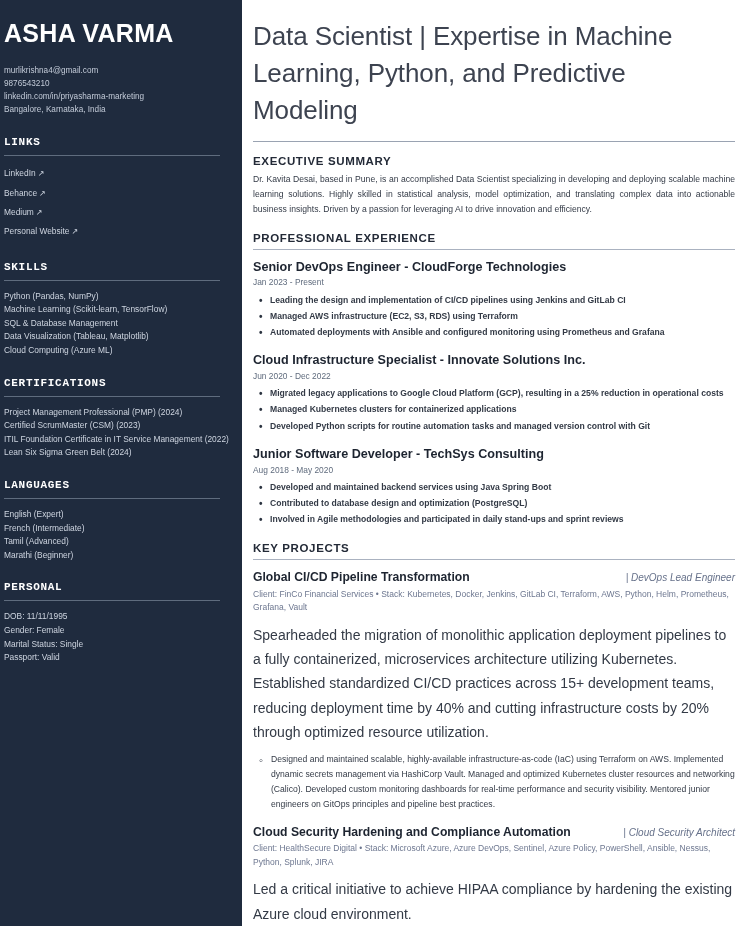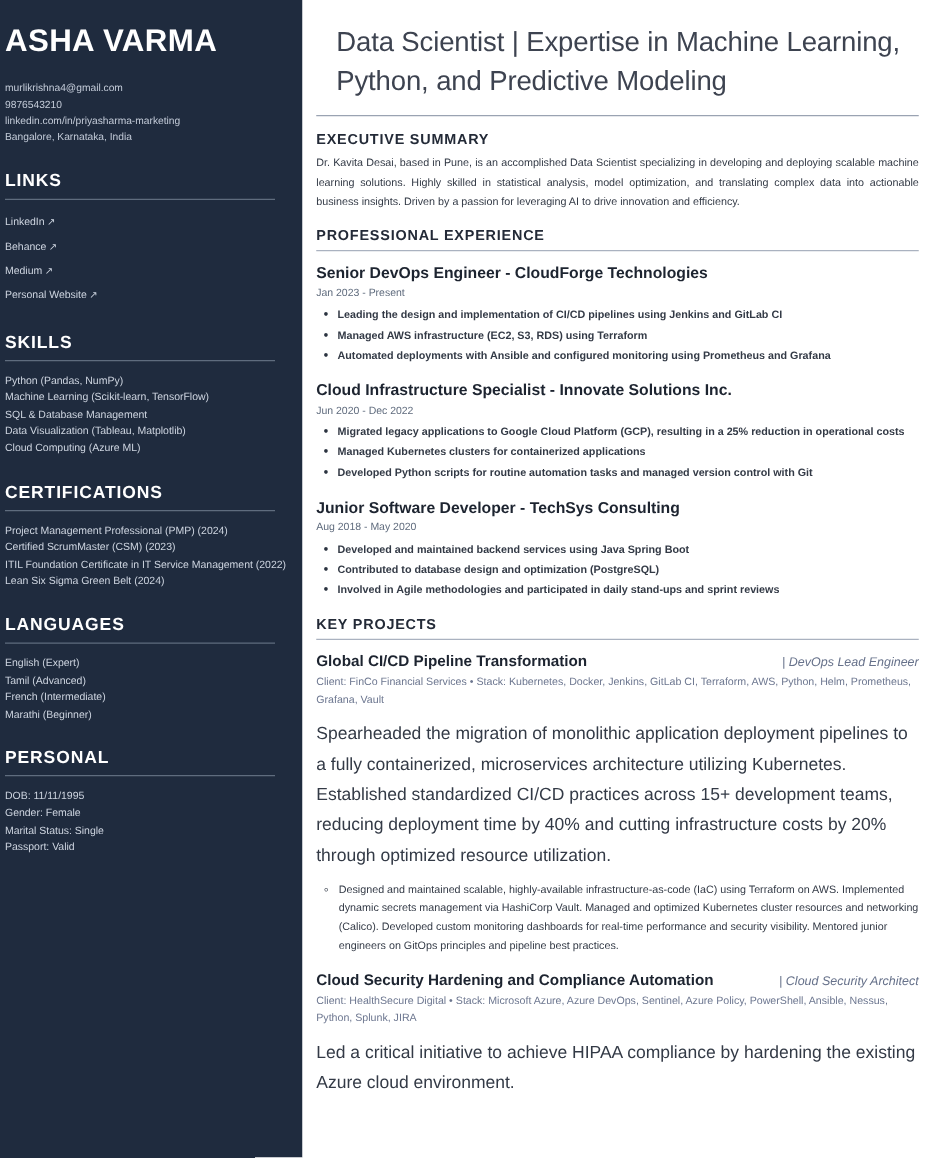--- a/index.html
+++ b/index.html
@@ -30,25 +30,26 @@
     line-height: 1.1;
   }
   .contact-line {
     font-size: 8.2px;
     color: #c3cbd8;
     line-height: 1.62;
     word-break: break-word;
   }
   .side-sec { margin-top: 19px; }
   .side-h {
-    font-size: 14px;
+    font-size: 11px;
     font-weight: bold;
     letter-spacing: 0.7px;
     color: #ffffff;
     margin: 0 0 7px 0;
+    font-family: Liberation Mono, monospace;
   }
   .side-rule {
     height: 1px;
     background: #5f6c7e;
     margin: 0 10px 9px 0;
   }
   .side-item {
     font-size: 8.4px;
     color: #ced5e0;
     line-height: 1.58;
@@ -64,25 +65,25 @@
   .plain-list .side-item { padding: 0; line-height: 1.62; }
 
   
   .main {
     flex: 1 1 auto;
     padding: 18px 11px 0 11px;
     background: #ffffff;
     overflow: hidden;
   }
   .headline {
-    font-size: 22px;
+    font-size: 26px;
     font-weight: 400;
     color: #3d4350;
     line-height: 1.42;
-    margin: 0 0 12px 16px;
+    margin: 0 0 12px 0;
     letter-spacing: -0.1px;
   }
   .head-rule { height: 1px; background: #9aa3b2; margin-bottom: 13px; }
 
   .sec-h {
     font-size: 11.5px;
     font-weight: bold;
     letter-spacing: 0.65px;
     color: #232a37;
     margin: 0 0 5px 0;
@@ -221,22 +222,22 @@
       <div class="side-item">Project Management Professional (PMP) (2024)</div>
       <div class="side-item">Certified ScrumMaster (CSM) (2023)</div>
       <div class="side-item">ITIL Foundation Certificate in IT Service Management (2022)</div>
       <div class="side-item">Lean Six Sigma Green Belt (2024)</div>
     </section>
 
     <section class="side-sec plain-list">
       <h2 class="side-h">LANGUAGES</h2>
       <div class="side-rule"></div>
       <div class="side-item">English (Expert)</div>
+      <div class="side-item">French (Intermediate)</div>
       <div class="side-item">Tamil (Advanced)</div>
-      <div class="side-item">French (Intermediate)</div>
       <div class="side-item">Marathi (Beginner)</div>
     </section>
 
     <section class="side-sec plain-list">
       <h2 class="side-h">PERSONAL</h2>
       <div class="side-rule"></div>
       <div class="side-item">DOB: 11/11/1995</div>
       <div class="side-item">Gender: Female</div>
       <div class="side-item">Marital Status: Single</div>
       <div class="side-item">Passport: Valid</div>

